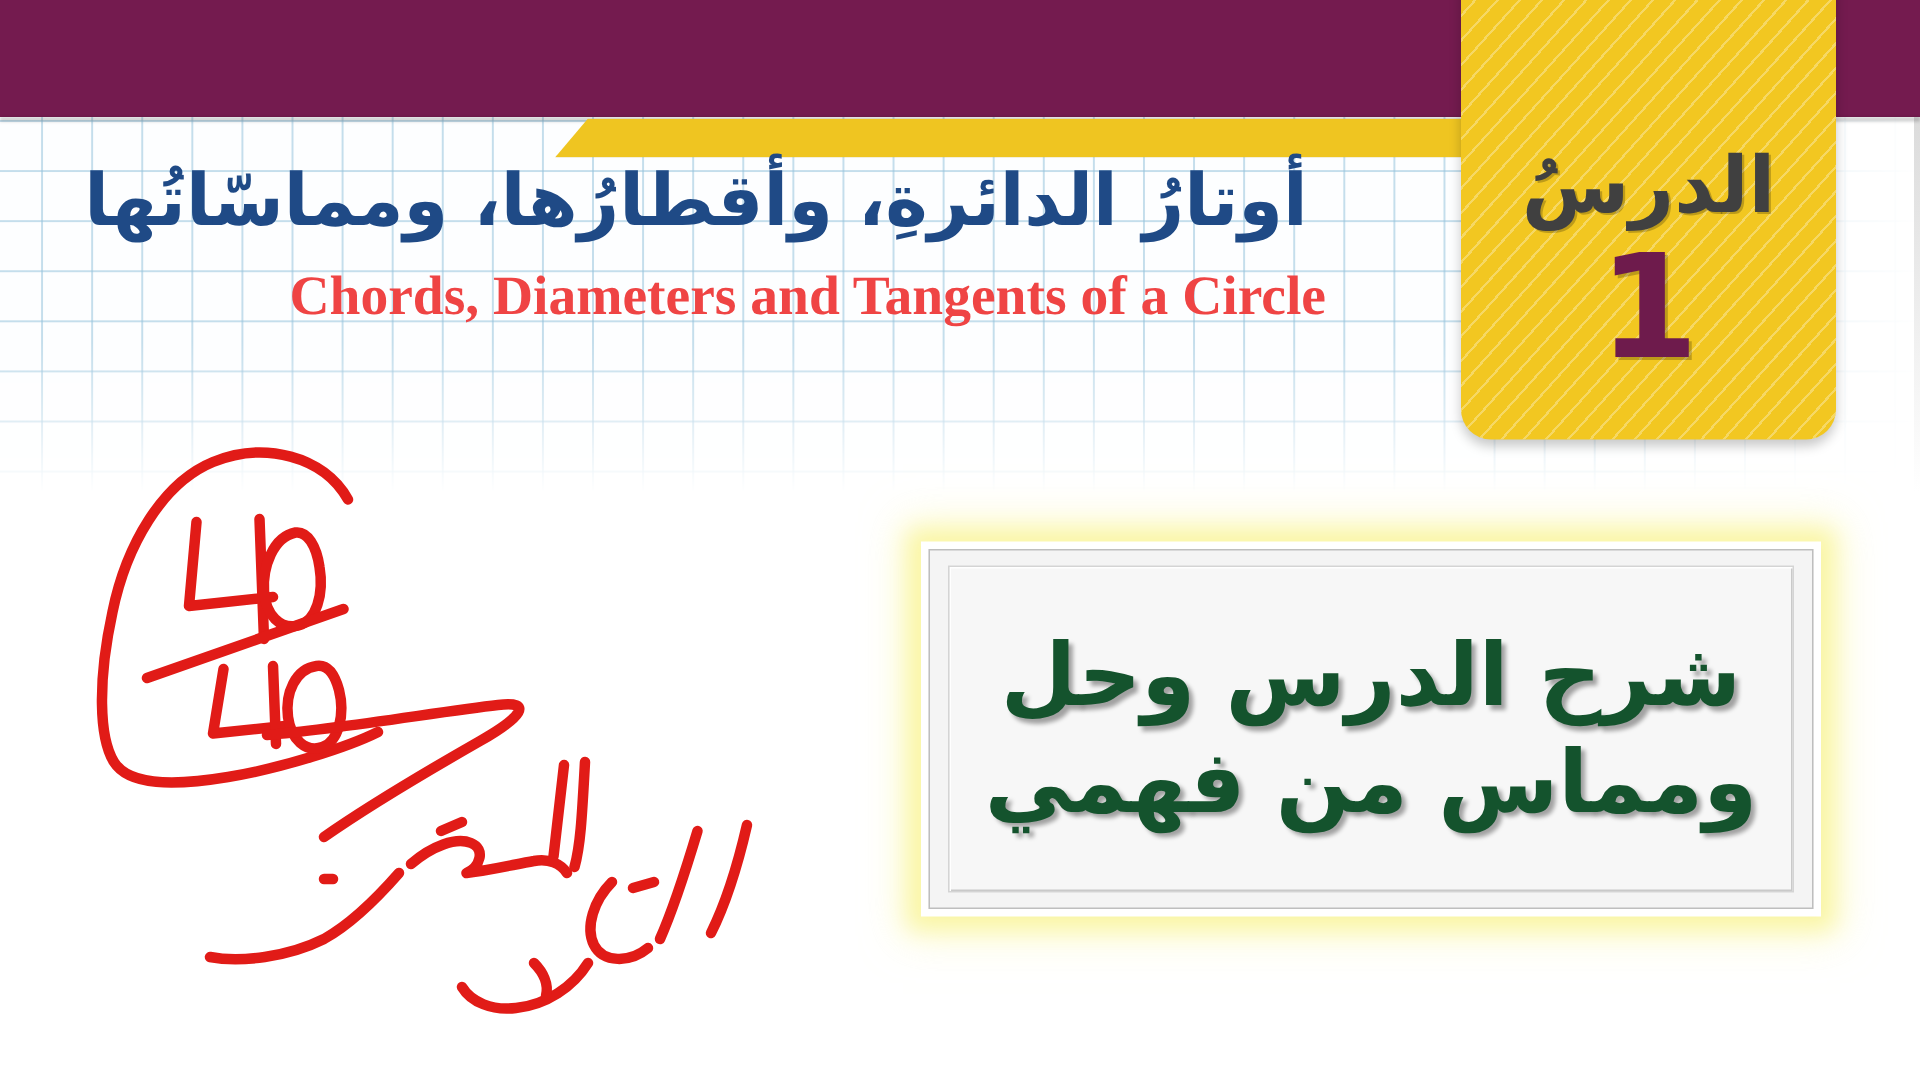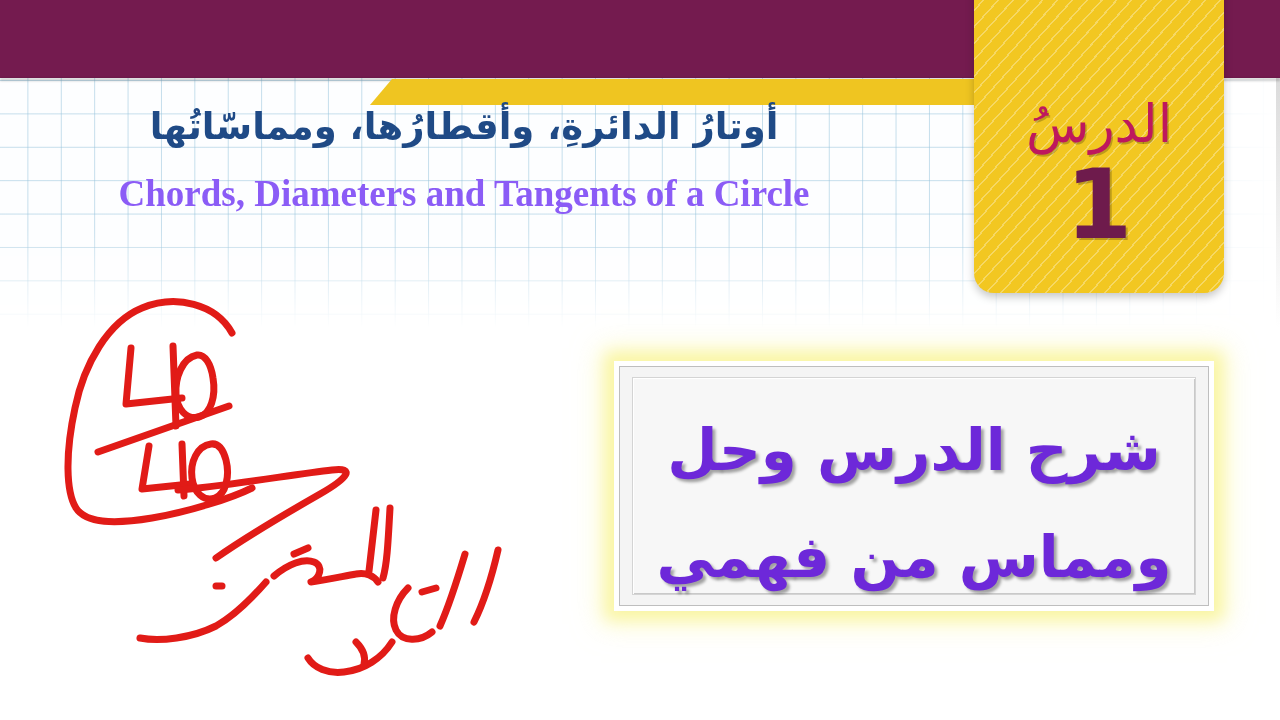--- a/index.html
+++ b/index.html
@@ -100,23 +100,23 @@
     inset: 0;
     display: flex;
     flex-direction: column;
     align-items: center;
     justify-content: center;
     padding-top: 34px;
     box-sizing: border-box;
   }
   .badge-word {
     direction: rtl;
-    color: #be185d;
+    color: #404040;
     font-family: "DejaVu Sans", sans-serif;
-    font-weight: normal;
+    font-weight: bold;
     font-size: 52px;
     line-height: 1.05;
     text-shadow: 1.5px 1.5px 0 rgba(0,0,0,0.22);
     letter-spacing: -1px;
     margin-top: 37px;
   }
   .badge-number {
     color: #6E1B4C;
     font-family: "DejaVu Sans", sans-serif;
     font-weight: bold;
@@ -132,33 +132,34 @@
     left: 44px;
     top: 104px;
     width: 840px;
     text-align: center;
   }
   .title-ar {
     direction: rtl;
     color: #1F4A86;
     font-family: "DejaVu Sans", sans-serif;
     font-weight: bold;
-    font-size: 37px;
+    font-size: 48px;
     line-height: 1.25;
     white-space: nowrap;
     letter-spacing: -0.5px;
   }
   .title-en {
-    color: #8b5cf6;
+    color: #ef4444;
     font-family: "Liberation Serif", serif;
     font-weight: bold;
     font-size: 37px;
     line-height: 1.2;
-    margin-top: 22px;
+    margin-top: 12px;
     white-space: nowrap;
+    text-align: right;
   }
 
   
   .callout {
     position: absolute;
     left: 619px;
     top: 366px;
     width: 590px;
     height: 240px;
     background: #F4F4F4;
@@ -181,28 +182,27 @@
     border: 1px solid #D4D4D4;
     box-shadow: inset 1px 1px 0 #ffffff, inset -1px -1px 0 #C9C9C9;
     display: flex;
     flex-direction: column;
     align-items: center;
     justify-content: center;
     box-sizing: border-box;
   }
   .callout-line {
     direction: rtl;
-    color: #6d28d9;
+    color: #14532d;
     font-family: "DejaVu Sans", sans-serif;
     font-weight: bold;
     font-size: 58px;
     line-height: 1.22;
     white-space: nowrap;
     text-shadow: 3px 3px 3px rgba(0,0,0,0.35);
-    margin-top: 36px;
   }
 
   
   .handwriting {
     position: absolute;
     left: 56px;
     top: 286px;
     width: 470px;
     height: 400px;
     pointer-events: none;

